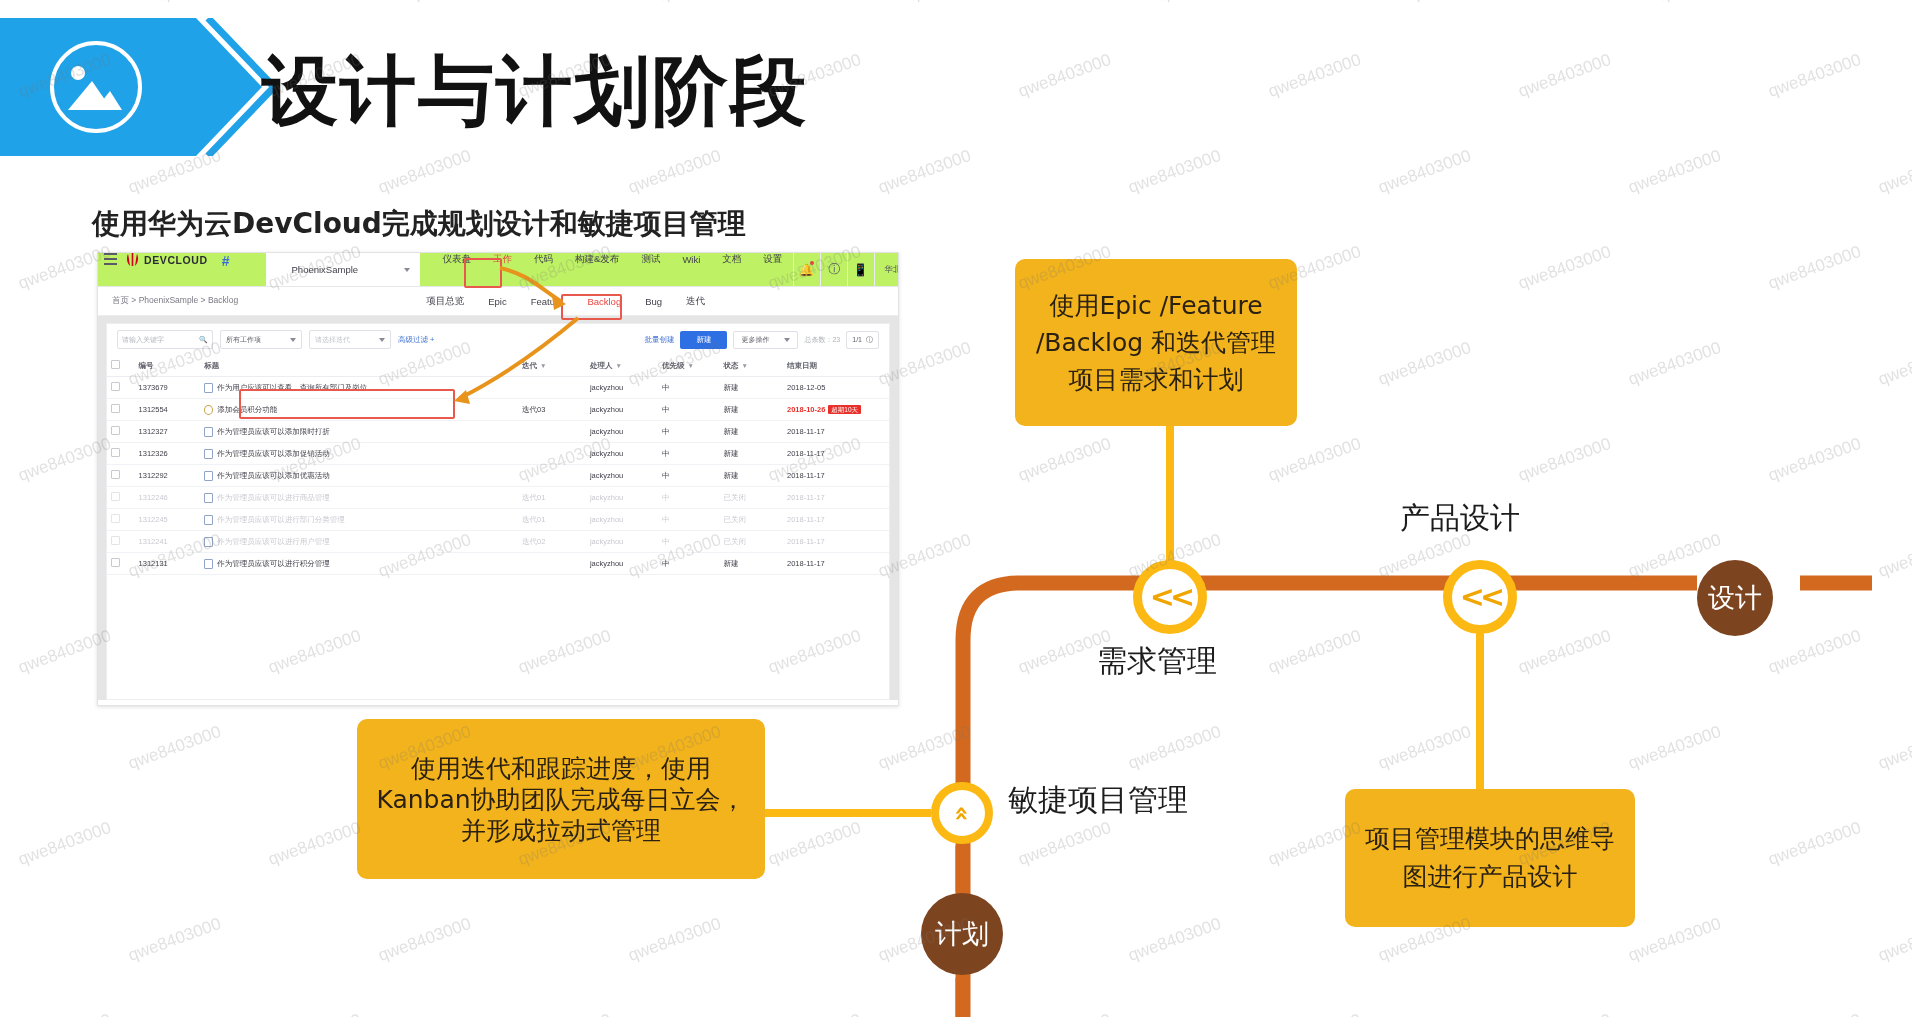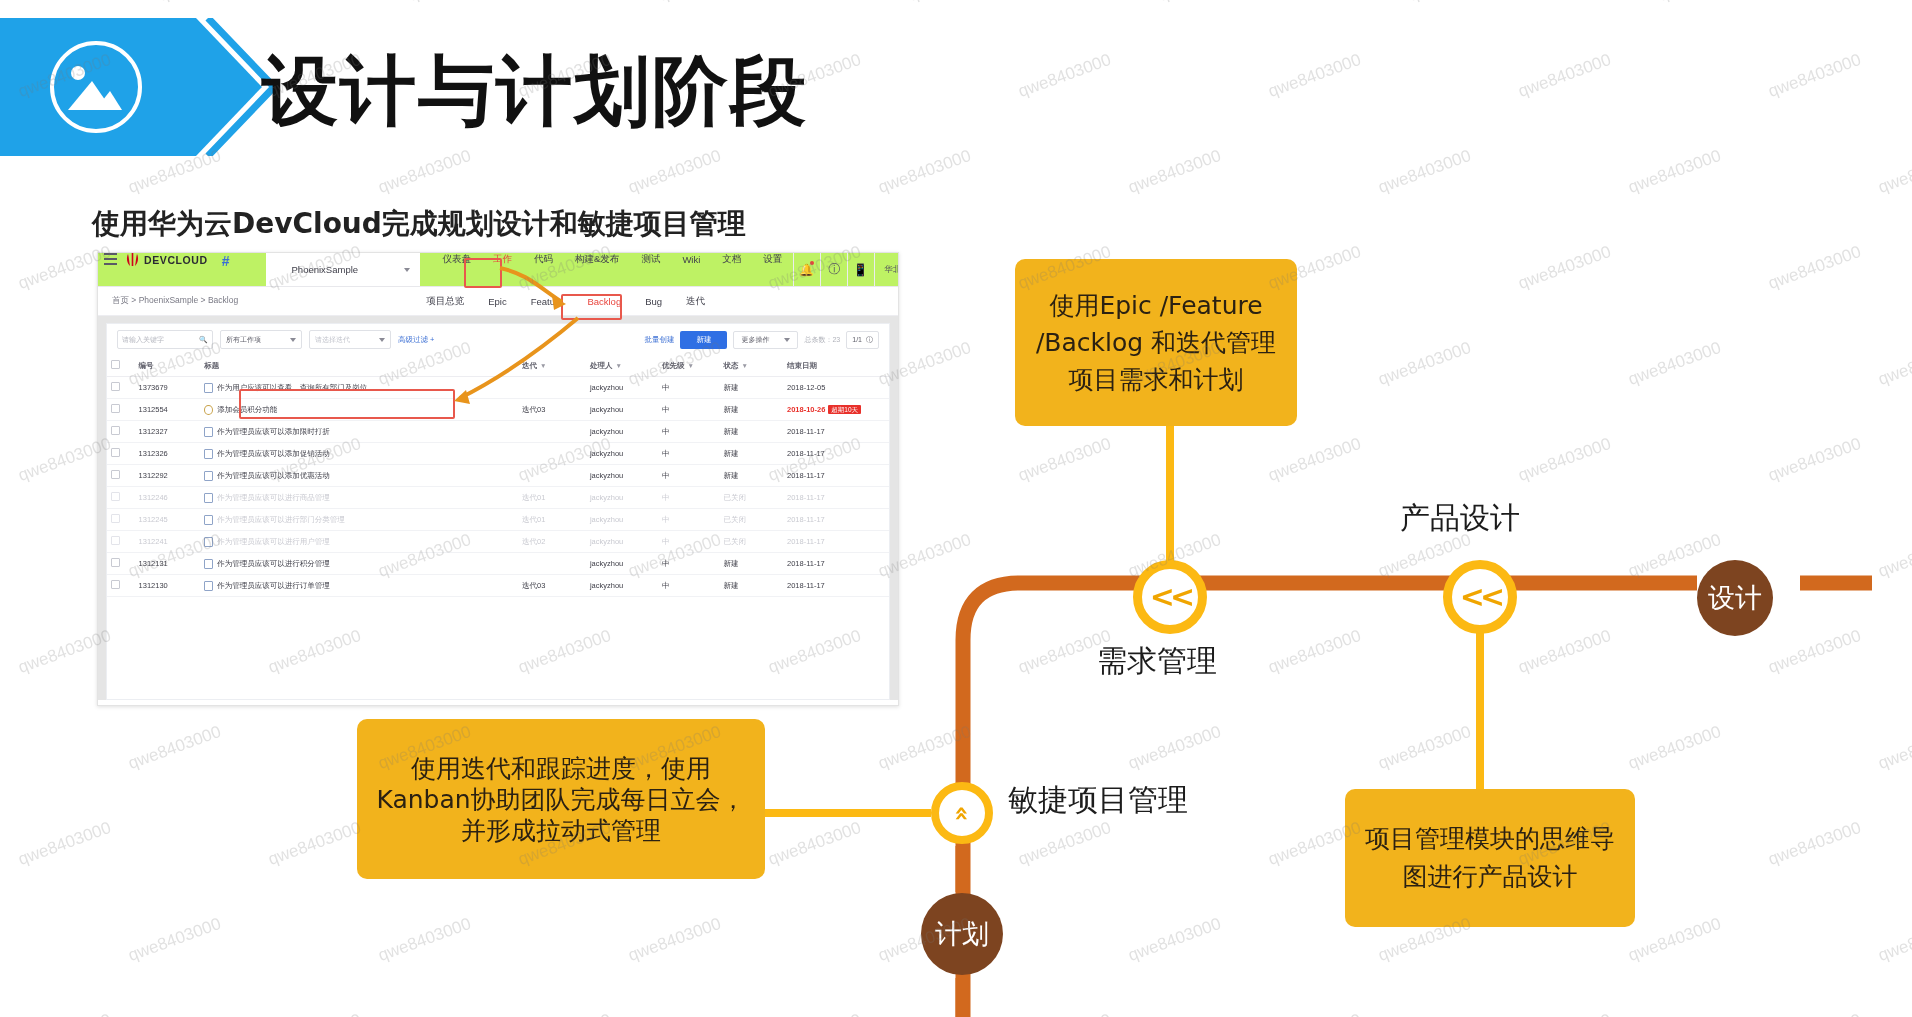--- a/index.html
+++ b/index.html
@@ -423,35 +423,20 @@
             <tr>
               <td><span class="cb"></span></td>
               <td>1312131</td>
               <td>
                 <span class="ttl">
                   <span class="ticon"></span>
                   <span class="t">作为管理员应该可以进行积分管理</span>
                 </span>
               </td>
               <td></td>
-              <td>jackyzhou</td>
-              <td>中</td>
-              <td>新建</td>
-              <td>2018-11-17</td>
-            </tr>
-            <tr>
-              <td><span class="cb"></span></td>
-              <td>1312130</td>
-              <td>
-                <span class="ttl">
-                  <span class="ticon"></span>
-                  <span class="t">作为管理员应该可以进行订单管理</span>
-                </span>
-              </td>
-              <td>迭代03</td>
               <td>jackyzhou</td>
               <td>中</td>
               <td>新建</td>
               <td>2018-11-17</td>
             </tr>
           </tbody>
       </table>
 
     </div>
   </div>

